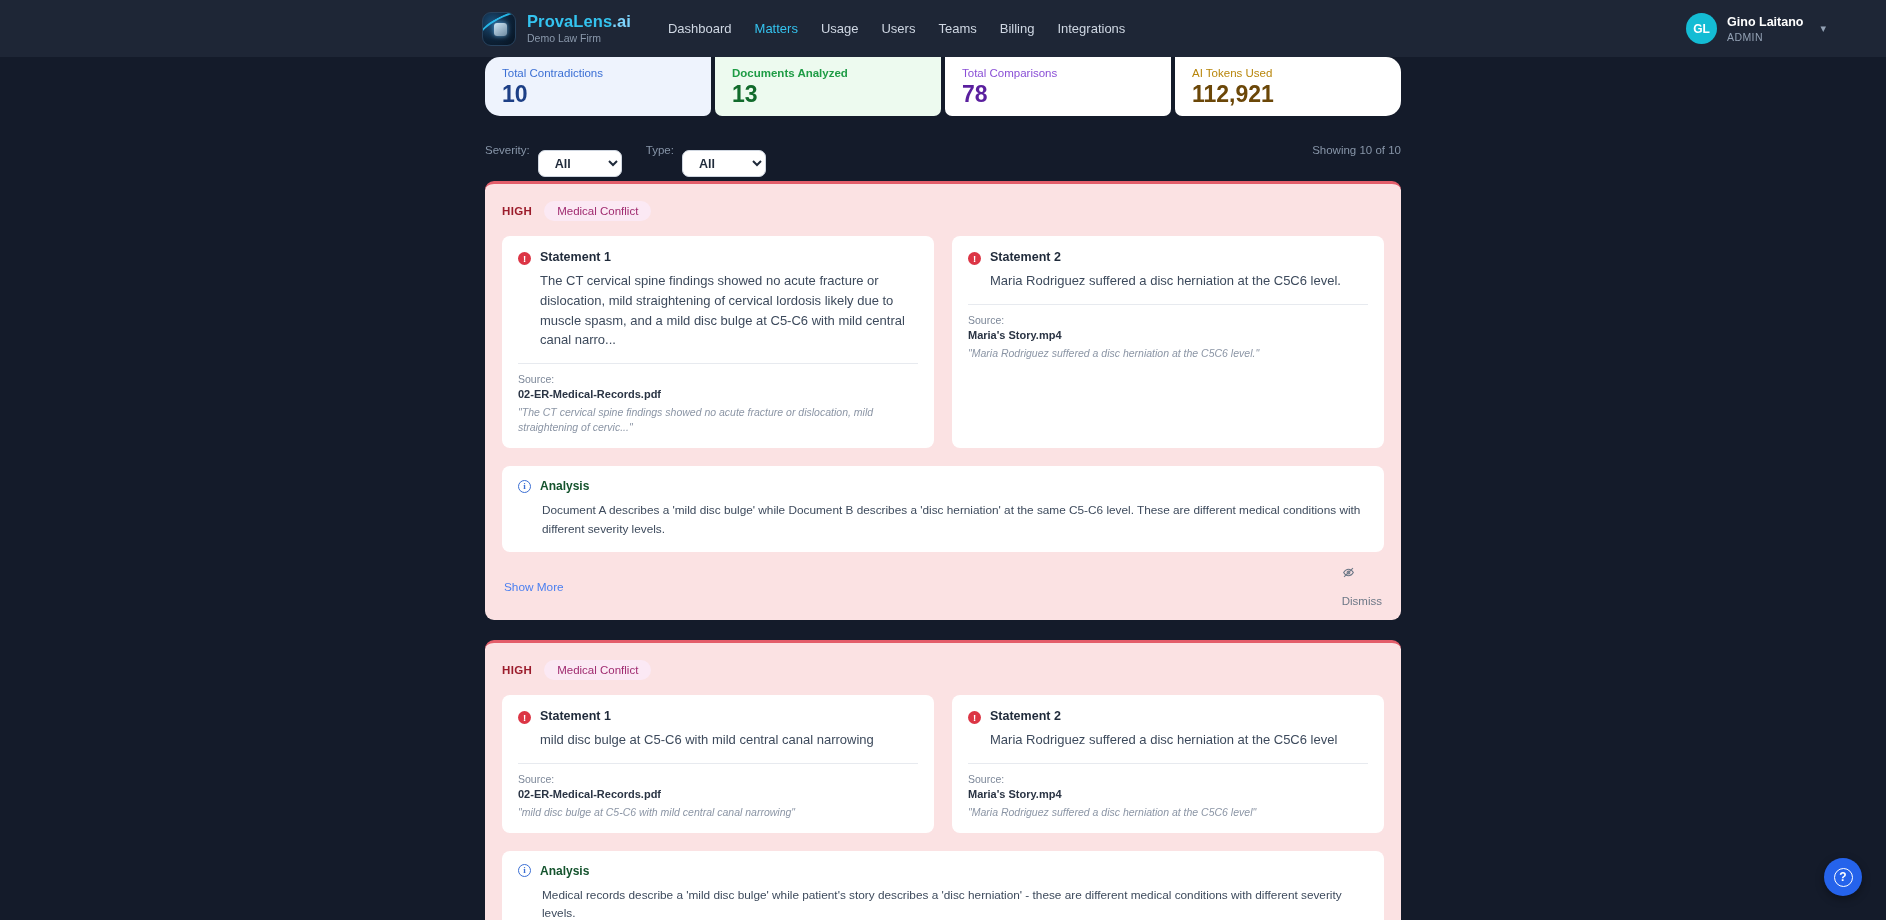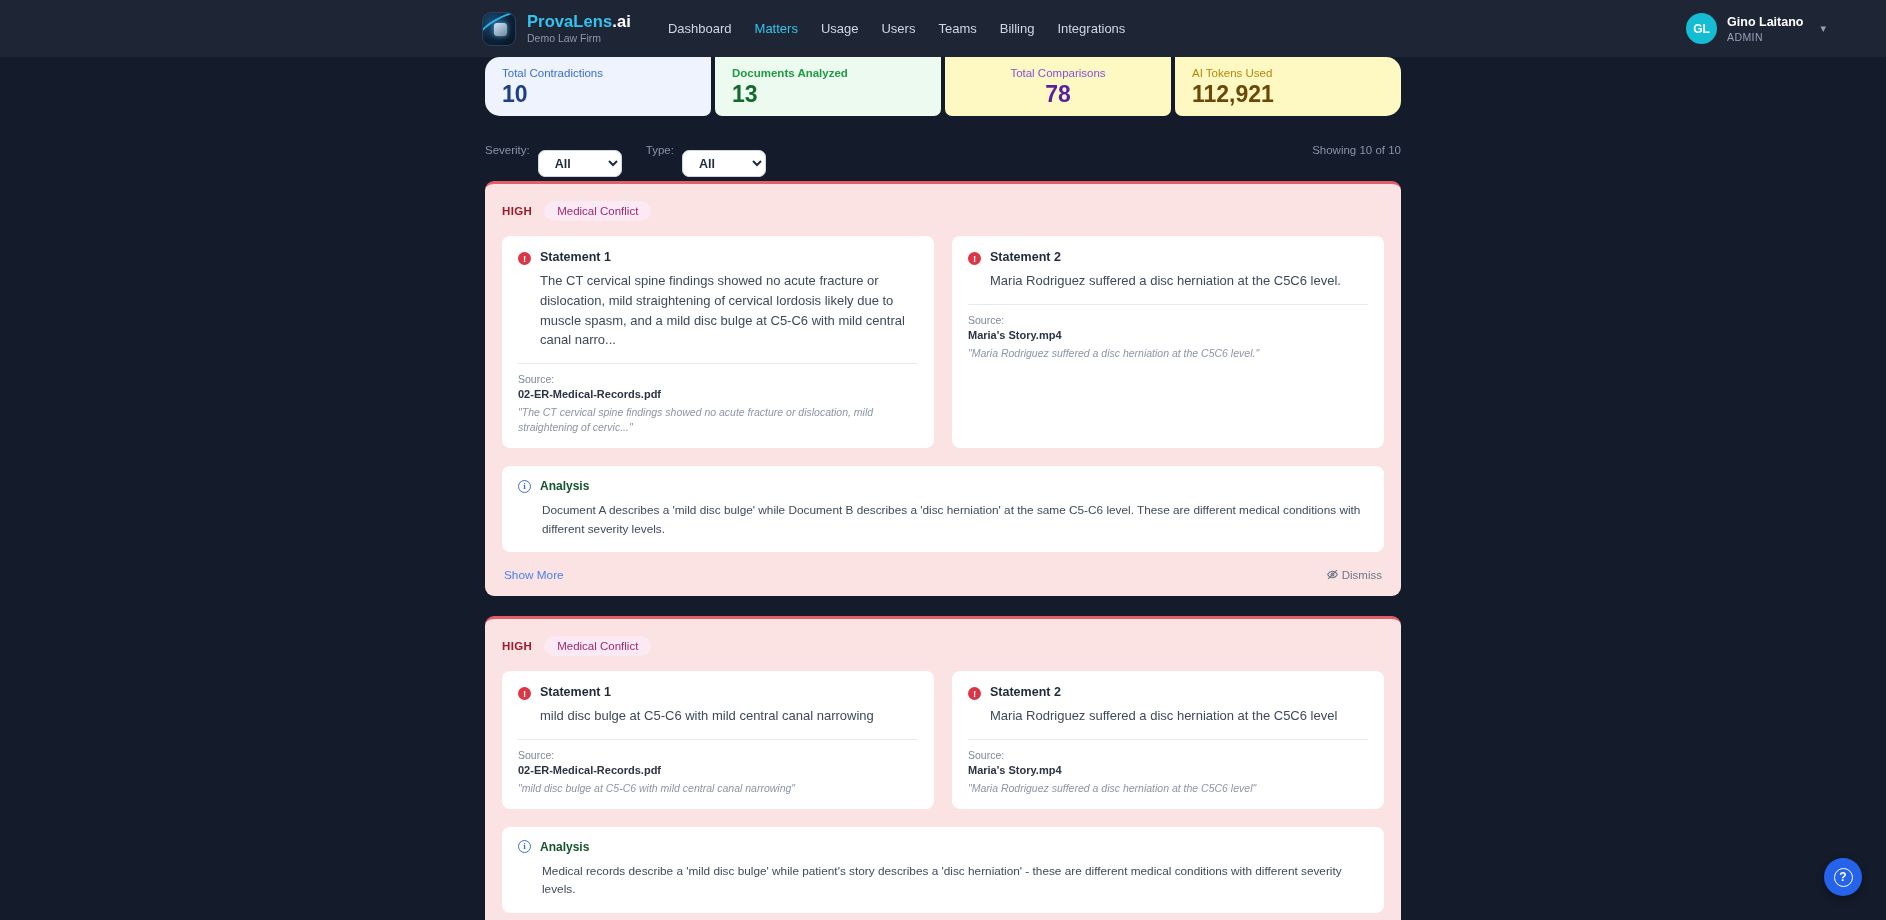--- a/index.html
+++ b/index.html
@@ -31,21 +31,21 @@
     transform: rotate(-28deg); opacity: .9;
   }
   .logo-mark::after {
     content: ""; position: absolute; left: 11px; top: 10px;
     width: 13px; height: 13px; border-radius: 3px;
     background: linear-gradient(145deg,#cfe6f5,#6e8ba3);
     box-shadow: 0 0 5px rgba(120,200,255,.7);
   }
   .brand-text { line-height: 1.05; }
   .brand-name { font-size: 16.5px; font-weight: bold; color: #34c3ef; letter-spacing: .1px; }
-  .brand-name .dot-ai { color: #ffffff; }
+  .brand-name .dot-ai { color: #7dd3fc; }
   .brand-sub { font-size: 10.5px; color: #8b99ac; margin-top: 2px; }
 
   .nav-links { display: flex; align-items: center; gap: 23px; margin-left: 37px; }
   .nav-link { font-size: 13px; color: #cfd7e3; cursor: pointer; white-space: nowrap; }
   .nav-link.active { color: #34c3ef; }
 
   .user-box { margin-left: auto; display: flex; align-items: center; gap: 10px; margin-right: 28px; cursor: pointer; }
   .avatar {
     width: 31px; height: 31px; border-radius: 50%; background: #14bcd4;
     color: #fff; font-size: 12px; font-weight: bold;
@@ -118,21 +118,21 @@
     width: 13px; height: 13px; border-radius: 50%;
     border: 1.3px solid #3b6fd4; color: #3b6fd4;
     font-size: 9px; font-weight: bold; line-height: 11px; text-align: center; flex: none;
     font-family: "Liberation Serif", serif;
   }
   .an-title { font-size: 12px; font-weight: bold; color: #14532d; }
   .an-text { font-size: 11.8px; color: #3d4a5c; line-height: 1.55; margin: 8px 0 0 24px; }
 
   .card-foot { display: flex; align-items: center; margin-top: 14px; padding: 0 2px; min-height: 17px; }
   .show-more { font-size: 11.8px; color: #4a7ff0; cursor: pointer; }
-  .dismiss { margin-left: auto; font-size: 11.5px; color: #6d7887; cursor: pointer; display: flex; align-items: flex-end; gap: 3px; }
+  .dismiss { margin-left: auto; font-size: 11.5px; color: #6d7887; cursor: pointer; display: flex; align-items: flex-start; gap: 16px; flex-direction: column; }
   .dismiss svg { display: block; }
 
   
   .fab {
     position: absolute; right: 24px; bottom: 24px;
     width: 38px; height: 38px; border-radius: 50%; background: #2563eb;
     display: flex; align-items: center; justify-content: center; cursor: pointer;
     box-shadow: 0 3px 9px rgba(0,0,0,.35); z-index: 30;
   }
   .fab-q { color: #fff; font-size: 14px; font-weight: bold; border: 1.6px solid #fff; border-radius: 50%;
@@ -177,25 +177,25 @@
 
       <div class="stats">
         <div class="stat" id="stat0" style="background: rgb(238, 243, 253);">
           <div class="stat-label" style="color: rgb(59, 111, 212);">Total Contradictions</div>
           <div class="stat-value" style="color: rgb(29, 63, 134);">10</div>
         </div>
         <div class="stat" id="stat1" style="background: rgb(237, 250, 239);">
           <div class="stat-label" style="color: rgb(30, 156, 69); font-weight: bold;">Documents Analyzed</div>
           <div class="stat-value" style="color: rgb(18, 107, 44);">13</div>
         </div>
-        <div class="stat" id="stat2" style="background: #fef9c3; text-align: center;">
+        <div class="stat" id="stat2" style="background: #ffffff;">
           <div class="stat-label" style="color: rgb(138, 79, 214);">Total Comparisons</div>
           <div class="stat-value" style="color: rgb(90, 31, 158);">78</div>
         </div>
-        <div class="stat" id="stat3" style="background: #fef9c3;">
+        <div class="stat" id="stat3" style="background: #ffffff;">
           <div class="stat-label" style="color: rgb(184, 134, 11);">AI Tokens Used</div>
           <div class="stat-value" style="color: rgb(107, 71, 8);">112,921</div>
         </div>
       </div>
 
       <div class="filters">
         <div class="filter-group">
           <span class="filter-label">Severity:</span>
           <select class="filter-select" id="sev-select"><option value="All">All</option><option value="High">High</option><option value="Medium">Medium</option><option value="Low">Low</option></select>
         </div>

